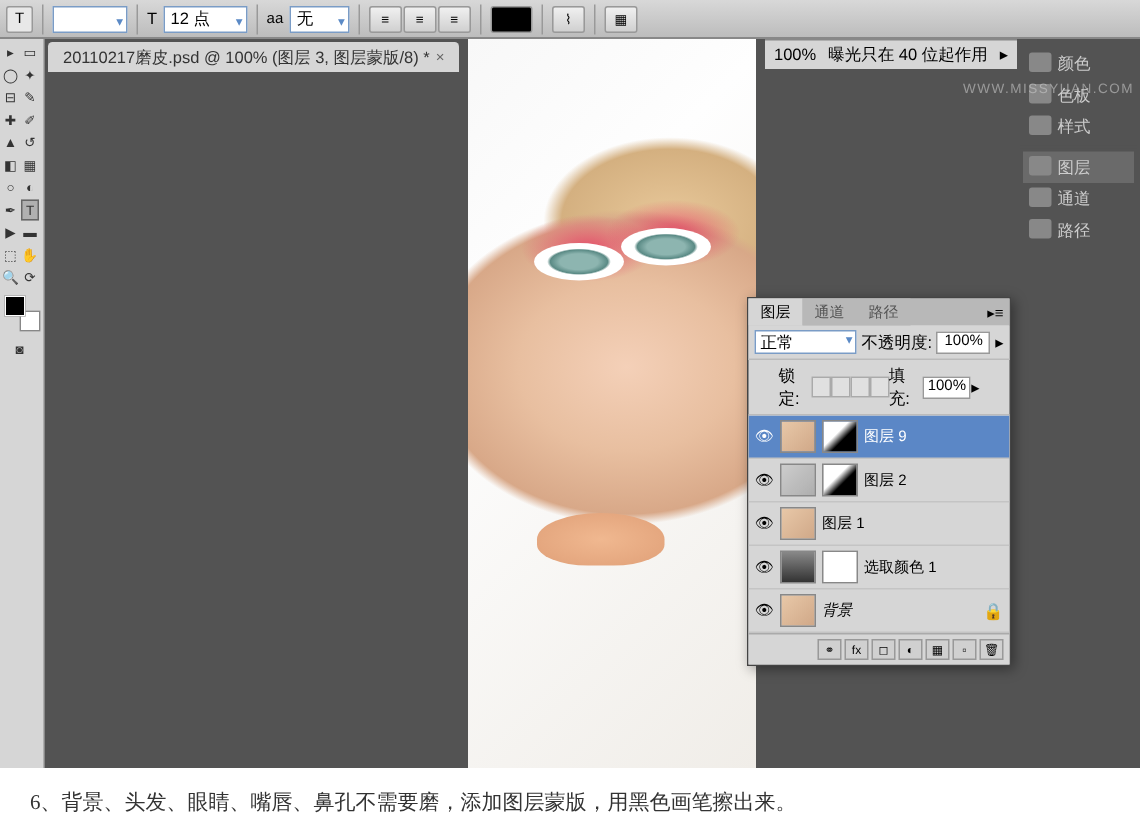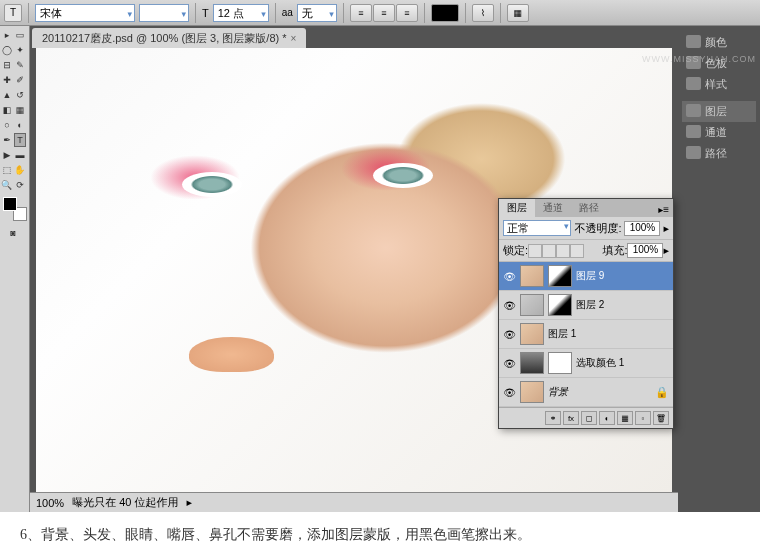--- a/index.html
+++ b/index.html
@@ -12,21 +12,21 @@
 .tb-btn{width:22px;height:18px;background:linear-gradient(#f0f0f0,#d0d0d0);border:1px solid #999;border-radius:2px;display:flex;align-items:center;justify-content:center;font-size:9px}
 .tb-grp{display:flex;gap:1px}
 .tb-div{width:1px;height:20px;background:#999;margin:0 2px}
 .main{flex:1;display:flex;position:relative;background:#535353}
 .toolbox{width:30px;background:#d6d6d6;border-right:1px solid #888;display:flex;flex-wrap:wrap;align-content:flex-start;padding:2px 1px;gap:1px}
 .tool{width:12px;height:14px;background:#d6d6d6;display:flex;align-items:center;justify-content:center;font-size:9px;color:#333;cursor:pointer}
 .tool.sel{background:#b0b0b0;border:1px solid #666}
 .swatch{width:24px;height:24px;position:relative;margin:4px auto}
 .sw-f{width:14px;height:14px;background:#000;border:1px solid #fff;position:absolute;top:0;left:0;z-index:2}
 .sw-b{width:14px;height:14px;background:#fff;border:1px solid #888;position:absolute;bottom:0;right:0}
-.canvas-area{flex:1;background:#535353;display:flex;flex-direction:column}
+.canvas-area{flex:1;background:#535353;display:flex;flex-direction:row}
 .tabs{height:22px;display:flex;background:#535353;padding:2px 0 0 2px}
 .tab{background:#d6d6d6;padding:3px 10px;border-radius:3px 3px 0 0;font-size:10px;color:#333;display:flex;align-items:center;gap:4px}
 .tab-x{color:#666;font-size:10px;cursor:pointer}
 .canvas-wrap{flex:1;background:#535353;padding:0 6px;position:relative;overflow:hidden}
 .canvas{width:100%;height:100%;background:#fff;position:relative;overflow:hidden}
 .photo{width:100%;height:100%;background:radial-gradient(ellipse 180px 140px at 55% 45%,#f4d0b8 0%,#e8bfa0 40%,#d8a888 70%,transparent 75%),radial-gradient(ellipse 120px 80px at 70% 25%,#e8c89a 0%,#d4b080 60%,transparent 70%),linear-gradient(135deg,#f8f8f8 0%,#fefefe 30%,#f0ede8 100%)}
 .eye1{position:absolute;width:60px;height:25px;background:radial-gradient(ellipse,#8db5b0 30%,#5a8a85 45%,#fff 50%);left:23%;top:28%;border-radius:50%}
 .eye2{position:absolute;width:60px;height:25px;background:radial-gradient(ellipse,#8db5b0 30%,#5a8a85 45%,#fff 50%);left:53%;top:26%;border-radius:50%}
 .shadow1{position:absolute;width:90px;height:45px;background:radial-gradient(ellipse,rgba(230,40,90,.7),transparent 70%);left:18%;top:24%;border-radius:50%}
 .shadow2{position:absolute;width:90px;height:45px;background:radial-gradient(ellipse,rgba(230,40,90,.7),transparent 70%);left:48%;top:22%;border-radius:50%}
@@ -39,21 +39,21 @@
 .dock-ico{width:15px;height:13px;background:#888;border-radius:2px}
 .layers-panel{position:absolute;right:86px;top:172px;width:176px;background:#d6d6d6;border:1px solid #444;box-shadow:2px 2px 8px rgba(0,0,0,.4);z-index:50}
 .lp-tabs{display:flex;background:#b8b8b8;height:18px;align-items:flex-end}
 .lp-tab{padding:2px 8px;font-size:10px;background:#b8b8b8;color:#555;cursor:pointer}
 .lp-tab.act{background:#d6d6d6;color:#000}
 .lp-menu{margin-left:auto;padding:2px 4px;font-size:10px;cursor:pointer}
 .lp-row{display:flex;align-items:center;padding:3px 4px;gap:3px;font-size:10px;background:#d6d6d6;border-bottom:1px solid #bbb}
 .lp-sel{background:#fff;border:1px solid #7a9cc6;height:16px;flex:1;position:relative;padding:0 12px 0 3px}
 .lp-sel::after{content:"▾";position:absolute;right:2px;top:0;color:#5b8ac6;font-size:9px}
 .lp-input{width:36px;height:15px;background:#fff;border:1px solid #999;text-align:center;font-size:10px}
-.lp-lock{display:flex;gap:0;padding:3px 4px;border-bottom:1px solid #bbb;align-items:center;font-size:10px}
+.lp-lock{display:flex;gap:0;padding:3px 20px;border-bottom:1px solid #bbb;align-items:center;font-size:10px}
 .lp-lock-ico{width:14px;height:14px;background:#e0e0e0;border:1px solid #aaa}
 .lp-list{background:#d6d6d6;max-height:160px;overflow-y:auto}
 .layer{display:flex;align-items:center;padding:3px 4px;gap:4px;border-bottom:1px solid #c4c4c4;cursor:pointer}
 .layer.sel{background:#5b87c6;color:#fff}
 .ly-eye{width:13px;height:12px;display:flex;align-items:center;justify-content:center;font-size:10px}
 .ly-thumb{width:24px;height:22px;background:linear-gradient(135deg,#e8c8a8,#d0a888);border:1px solid #888}
 .ly-mask{width:24px;height:22px;background:#fff;border:1px solid #888}
 .ly-mask.blk{background:linear-gradient(135deg,#fff 40%,#000 60%)}
 .ly-name{font-size:10px;flex:1}
 .lp-foot{display:flex;justify-content:flex-end;gap:2px;padding:3px 4px;background:#d6d6d6;border-top:1px solid #aaa}
@@ -62,21 +62,20 @@
 .caption{position:absolute;left:0;bottom:0;width:608px;height:48px;background:#fff;padding:14px 20px;font-size:14px;color:#333;font-family:SimSun}
 </style>
 </head>
 <body>
 
 <div class="app">
 
   <div class="toolbar">
     <div class="tb-icon">T</div>
     <div class="tb-div"></div>
-    <div class="tb-sel" style="width:100px">宋体</div>
     <div class="tb-sel" style="width:50px"></div>
     <div class="tb-div"></div>
     <span style="font-size:11px">T</span>
     <div class="tb-sel" style="width:56px">12 点</div>
     <div class="tb-div"></div>
     <span style="font-size:10px">aa</span>
     <div class="tb-sel" style="width:40px">无</div>
     <div class="tb-div"></div>
     <div class="tb-grp">
       <div class="tb-btn">≡</div>

